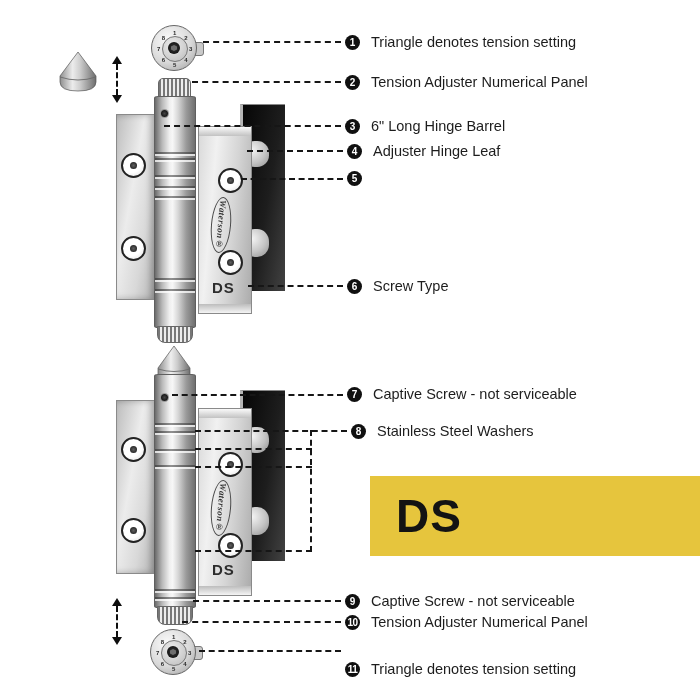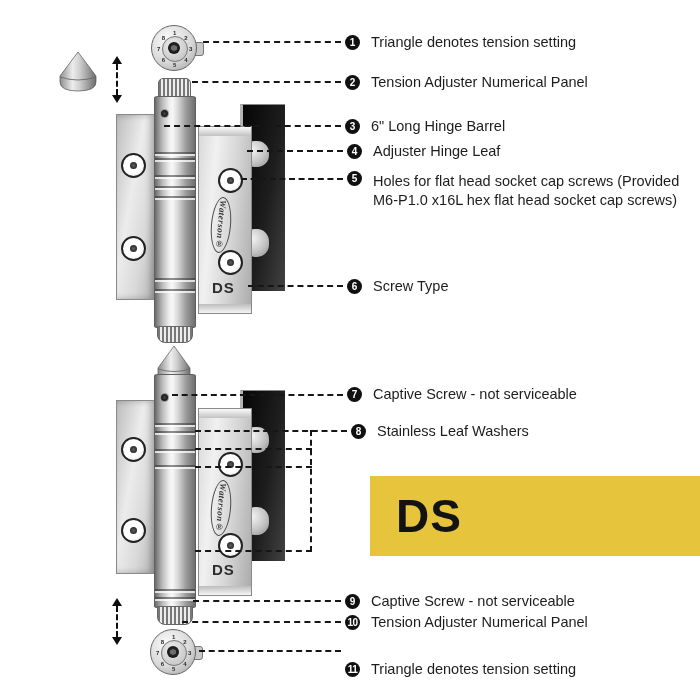--- a/index.html
+++ b/index.html
@@ -243,33 +243,32 @@
   <div class="callout" style="left:345px;top:119px">
     <span class="cnum">3</span>
     <span class="clabel">6" Long Hinge Barrel</span>
   </div>
   <div class="callout" style="left:347px;top:144px">
     <span class="cnum">4</span>
     <span class="clabel">Adjuster Hinge Leaf</span>
   </div>
   <div class="callout multiline" style="left:347px;top:171px">
     <span class="cnum">5</span>
-    <span class="clabel">Holes for flat head socket cap screws (Provided M6-P1.0 x16L hex flat head socket cap screws)</span>
   </div>
   <div class="callout" style="left:347px;top:279px">
     <span class="cnum">6</span>
     <span class="clabel">Screw Type</span>
   </div>
   <div class="callout" style="left:347px;top:387px">
     <span class="cnum">7</span>
     <span class="clabel">Captive Screw - not serviceable</span>
   </div>
   <div class="callout" style="left:351px;top:424px">
     <span class="cnum">8</span>
-    <span class="clabel">Stainless Leaf Washers</span>
+    <span class="clabel">Stainless Steel Washers</span>
   </div>
   <div class="callout" style="left:345px;top:594px">
     <span class="cnum">9</span>
     <span class="clabel">Captive Screw - not serviceable</span>
   </div>
   <div class="callout" style="left:345px;top:615px">
     <span class="cnum two">10</span>
     <span class="clabel">Tension Adjuster Numerical Panel</span>
   </div>
   <div class="callout" style="left:345px;top:662px">

